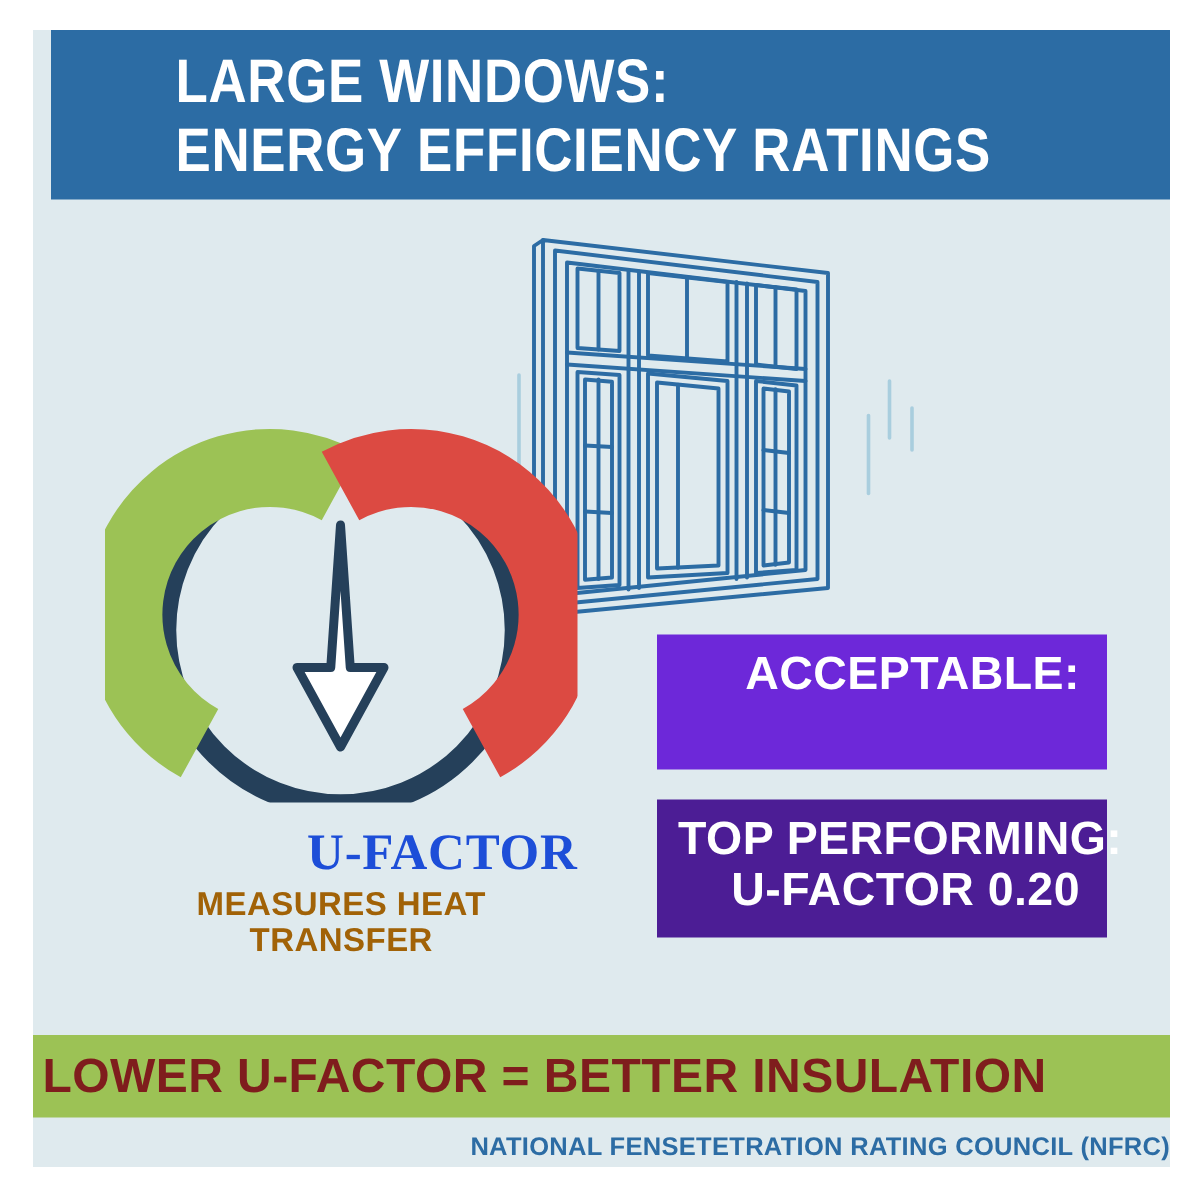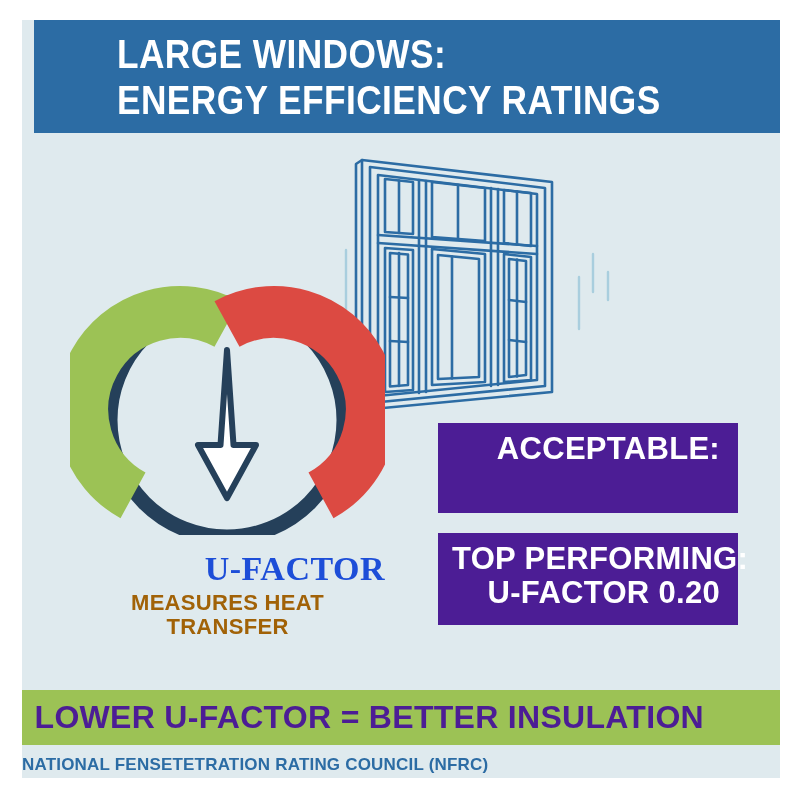--- a/index.html
+++ b/index.html
@@ -114,21 +114,21 @@
     font-weight: bold;
     font-size: 31px;
     line-height: 34px;
     letter-spacing: 0.3px;
     white-space: nowrap;
   }
   .callout .line { display: block; }
   .callout-acceptable {
     top: 403px;
     height: 90px;
-    background: #4c1d95;
+    background: #6d28d9;
   }
   .callout-top {
     top: 513px;
     height: 92px;
     background: #4c1d95;
   }
 
   
   .footer-bar {
     position: absolute;
@@ -136,34 +136,34 @@
     top: 670px;
     width: 758px;
     height: 55px;
     background: #9cc255;
   }
   .footer-bar-text {
     position: absolute;
     left: 0;
     top: 9px;
     width: 682px;
-    text-align: right;
-    color: #4c1d95;
+    text-align: center;
+    color: #7f1d1d;
     font-family: "Liberation Sans Narrow", "Liberation Sans", sans-serif;
     font-weight: bold;
     font-size: 32px;
     line-height: 36px;
     letter-spacing: 0.3px;
   }
   .footer-credit {
     position: absolute;
     left: 0;
     top: 735px;
     width: 758px;
-    text-align: left;
+    text-align: right;
     color: #2c6ca4;
     font-family: "Liberation Sans Narrow", "Liberation Sans", sans-serif;
     font-weight: bold;
     font-size: 17px;
     line-height: 20px;
     letter-spacing: 0.2px;
   }
 </style>
 </head>
 <body>

